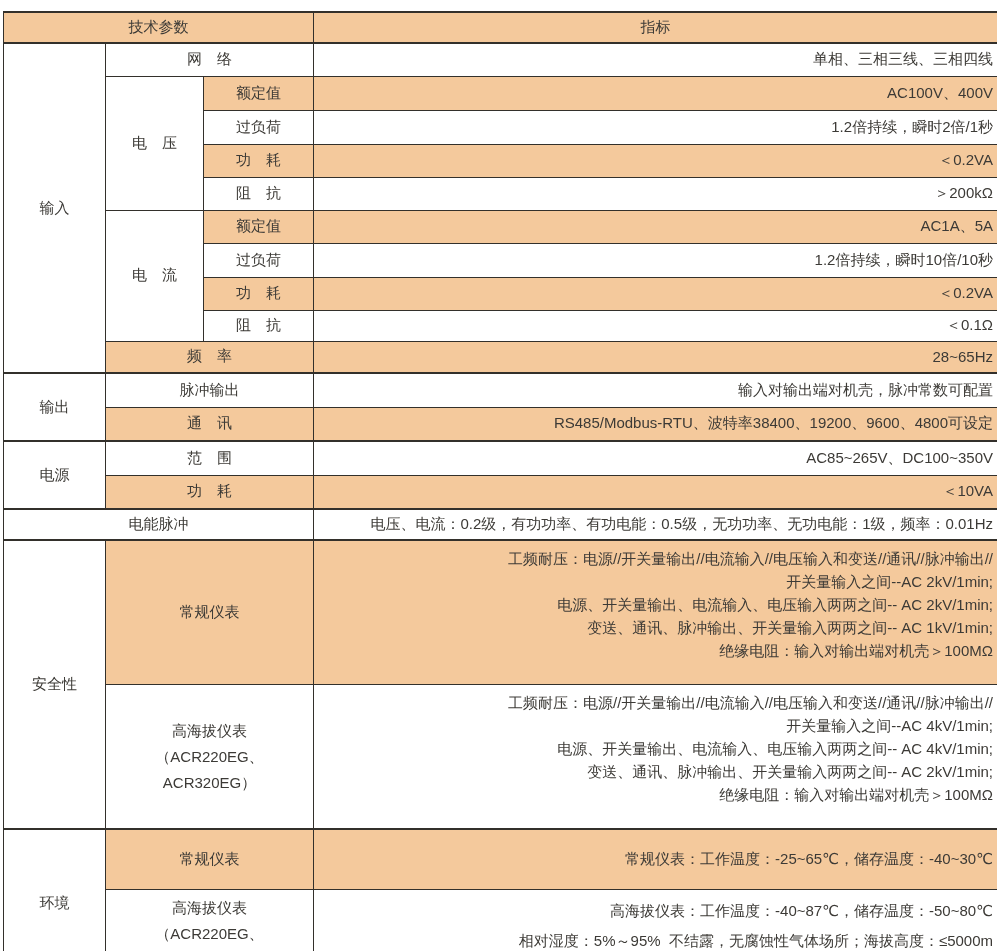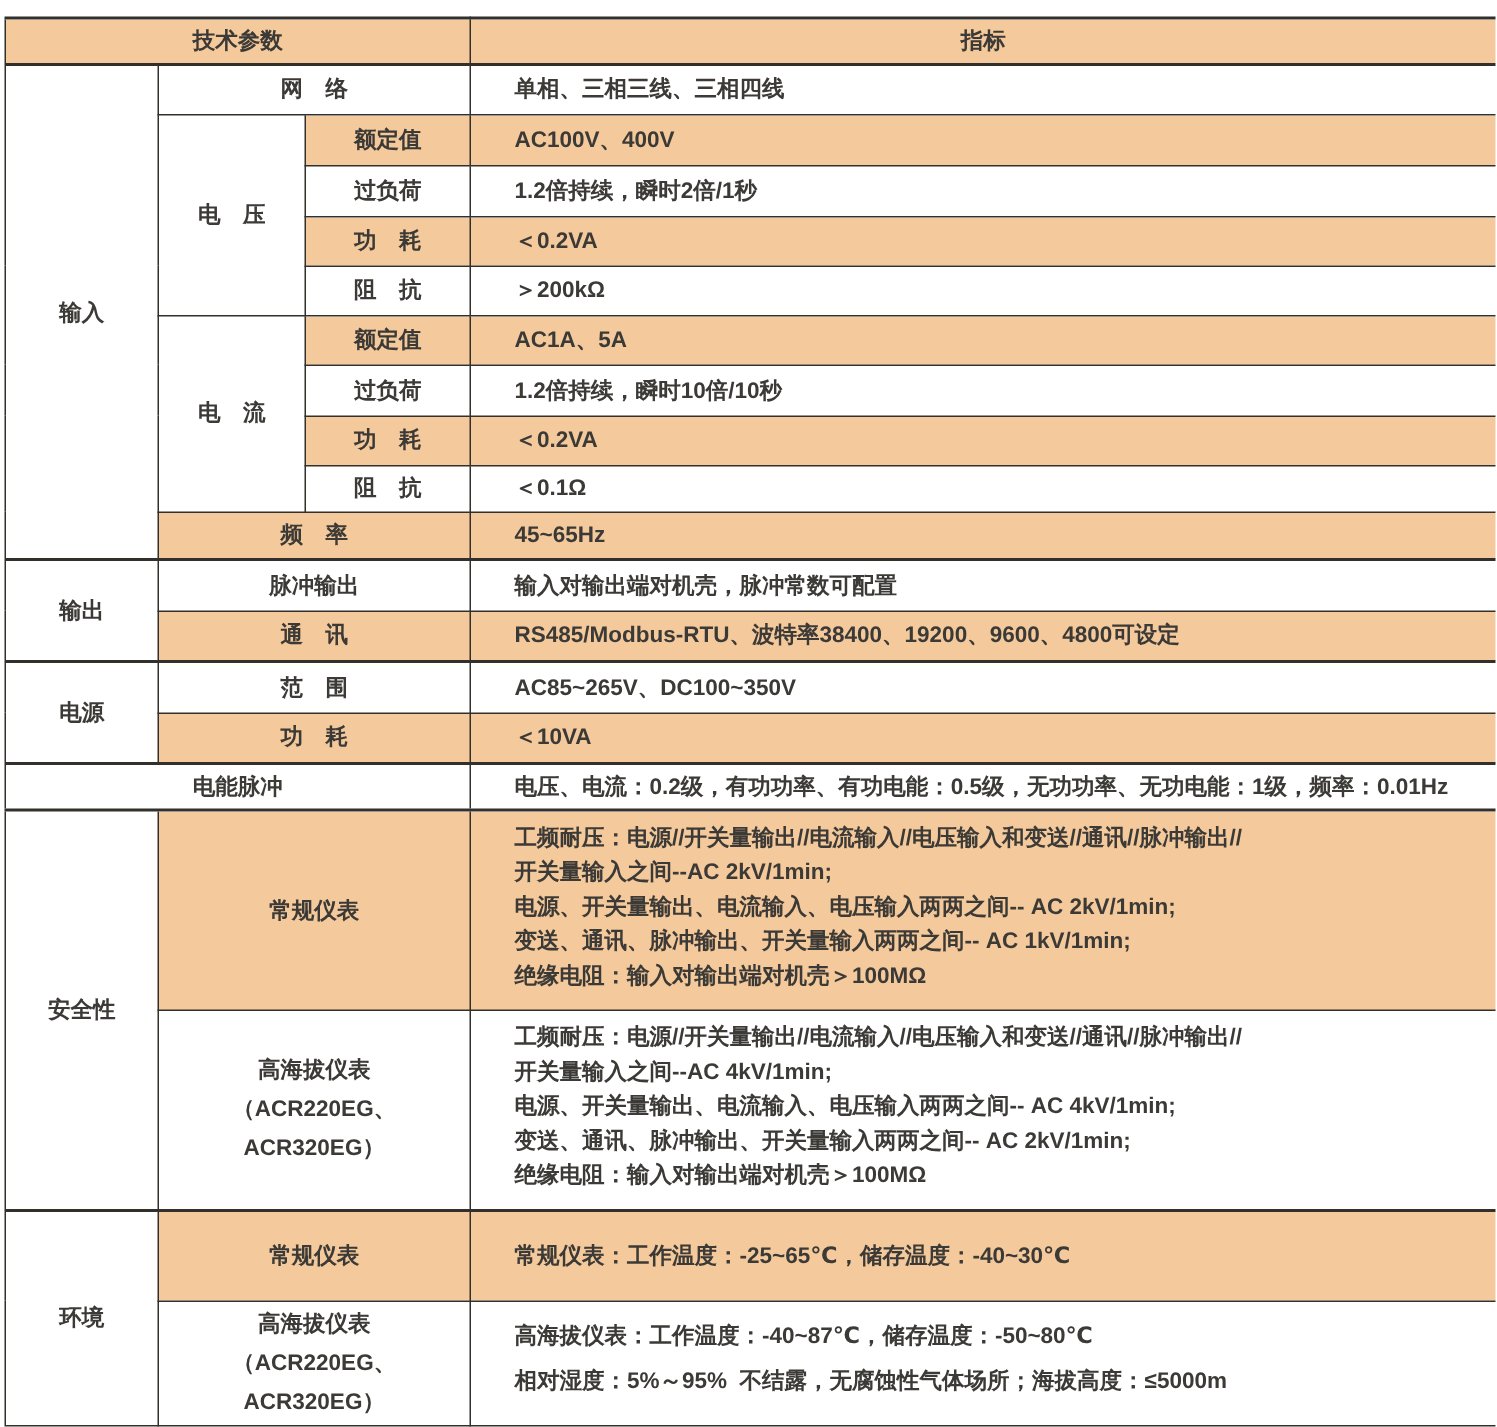--- a/index.html
+++ b/index.html
@@ -18,31 +18,31 @@
     table-layout:fixed;
     width:994px;
     margin:11px 0 0 3px;
     border-top:2px solid var(--bd);
     border-bottom:2px solid var(--bd);
     border-left:1px solid var(--bd);
   }
   td{
     border:1px solid var(--bd);
     font-size:15px;
-    font-weight:bold;
+    font-weight:normal;
     vertical-align:middle;
     padding:2px 4px;
     overflow:hidden;
   }
   td.no-r{border-right:none;margin-top:45px;}
   tr.sec td{border-top:2px solid var(--bd);}
   .bg-o{background:var(--orange);}
   .c-cat,.c-sub,.c-lab{text-align:center;}
-  .c-val{text-align:left;padding-left:29px;}
-  .ml{white-space:pre-wrap;line-height:23px;padding-top:6px;padding-bottom:11px;}
+  .c-val{text-align:right;padding-left:29px;}
+  .ml{white-space:pre-wrap;line-height:23px;padding-top:6px;padding-bottom:22px;}
   .ml-lab{white-space:pre-wrap;line-height:26px;text-align:center;}
   .lh-wide{line-height:30px;}
 </style>
 </head>
 <body>
 
 <table class="spec">
   <colgroup>
     <col style="width:102px">
       <col style="width:98px">
@@ -90,21 +90,21 @@
     <tr style="height:33px">
       <td class="bg-o c-lab">功　耗</td>
       <td class="bg-o c-val no-r">＜0.2VA</td>
     </tr>
     <tr style="height:31px">
       <td class="c-lab">阻　抗</td>
       <td class="c-val no-r">＜0.1Ω</td>
     </tr>
     <tr style="height:32px">
       <td colspan="2" class="bg-o c-lab">频　率</td>
-      <td class="bg-o c-val no-r">45~65Hz</td>
+      <td class="bg-o c-val no-r">28~65Hz</td>
     </tr>
 
     <tr class="sec" style="height:34px">
       <td rowspan="2" class="c-cat">输出</td>
       <td colspan="2" class="c-lab">脉冲输出</td>
       <td class="c-val no-r">输入对输出端对机壳，脉冲常数可配置</td>
     </tr>
     <tr style="height:34px">
       <td colspan="2" class="bg-o c-lab">通　讯</td>
       <td class="bg-o c-val no-r">RS485/Modbus-RTU、波特率38400、19200、9600、4800可设定</td>

